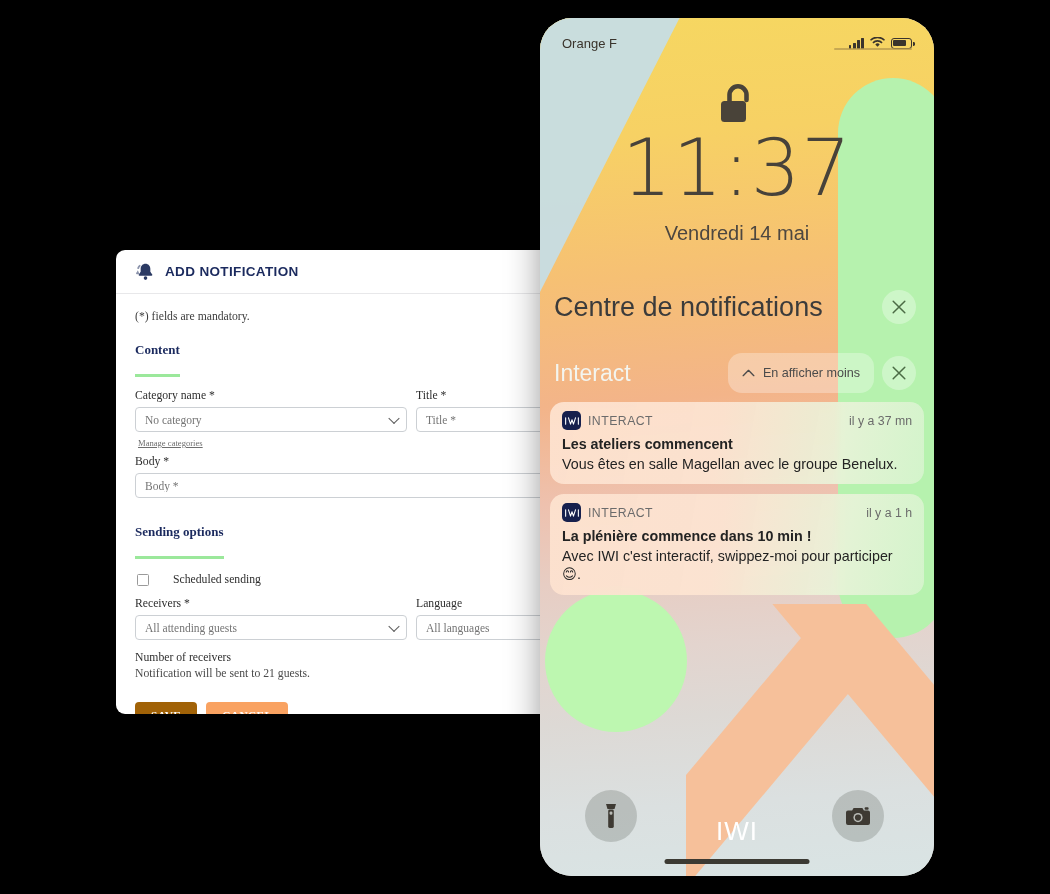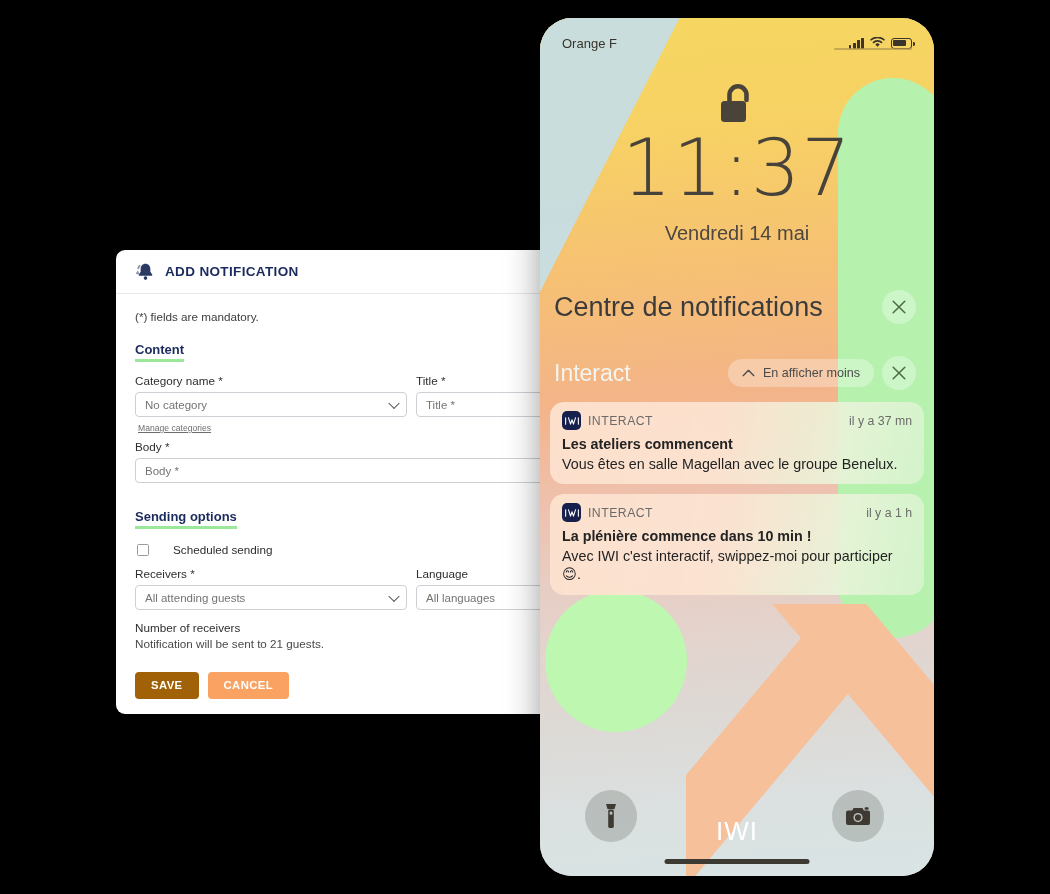--- a/index.html
+++ b/index.html
@@ -17,26 +17,26 @@
     overflow:hidden;
   }
   .dlg-header{
     height:43px;display:flex;align-items:center;gap:9px;
     padding:0 0 0 19px;border-bottom:1px solid #e8e8ea;
   }
   .bell-icon{width:21px;height:19px;display:block;flex:0 0 auto;}
   .dlg-title{
     font-size:13.5px;font-weight:bold;color:#1b2a5e;letter-spacing:.35px;
   }
-  .dlg-body{padding:16px 19px 0 19px;}
+  .dlg-body{padding:16px 19px 0 19px;font-family:Liberation Serif, serif;}
   .mandatory-note{font-size:11.7px;color:#3d3d3d;margin:0 0 17px 0;}
 
   .section-head{
     display:inline-block;font-size:13px;font-weight:bold;color:#1b2a5e;
-    border-bottom:3px solid #9be89b;padding-bottom:2px;margin:0 0 12px 0;
+    border-bottom:3px solid #9be89b;padding-bottom:16px;margin:0 0 12px 0;
   }
   .field-label{font-size:11.7px;color:#2e2e2e;margin:0 0 5px 0;}
   .row2{display:flex;gap:9px;}
   .col-a{width:272px;flex:0 0 272px;}
   .col-b{flex:1 1 auto;}
 
   .ctl{
     box-sizing:border-box;width:100%;height:25px;
     border:1px solid #ccd0d4;border-radius:4px;background:#fff;
     font-size:11.5px;color:#9a9a9a;
@@ -168,21 +168,21 @@
   .x-glyph{width:16px;height:16px;display:block;}
 
   .grp-head{
     position:absolute;left:0;right:0;top:337px;height:36px;
     display:flex;align-items:center;justify-content:space-between;
     padding:0 18px 0 14px;box-sizing:border-box;
   }
   .grp-name{font-size:23px;color:#f3f5f0;font-weight:400;}
   .grp-right{display:flex;align-items:center;gap:8px;}
   .show-less{
-    display:flex;align-items:center;gap:8px;height:28px;
+    display:flex;align-items:center;gap:8px;height:40px;
     padding:0 14px;border-radius:14px;background:rgba(255,255,255,.30);
     font-size:12.6px;color:#4b4b4b;
   }
   .chev-up{width:13px;height:8px;display:block;}
 
   
   .card{
     position:absolute;left:10px;width:374px;box-sizing:border-box;
     border-radius:14px;padding:9px 12px 11px 12px;
     background:linear-gradient(100deg,

